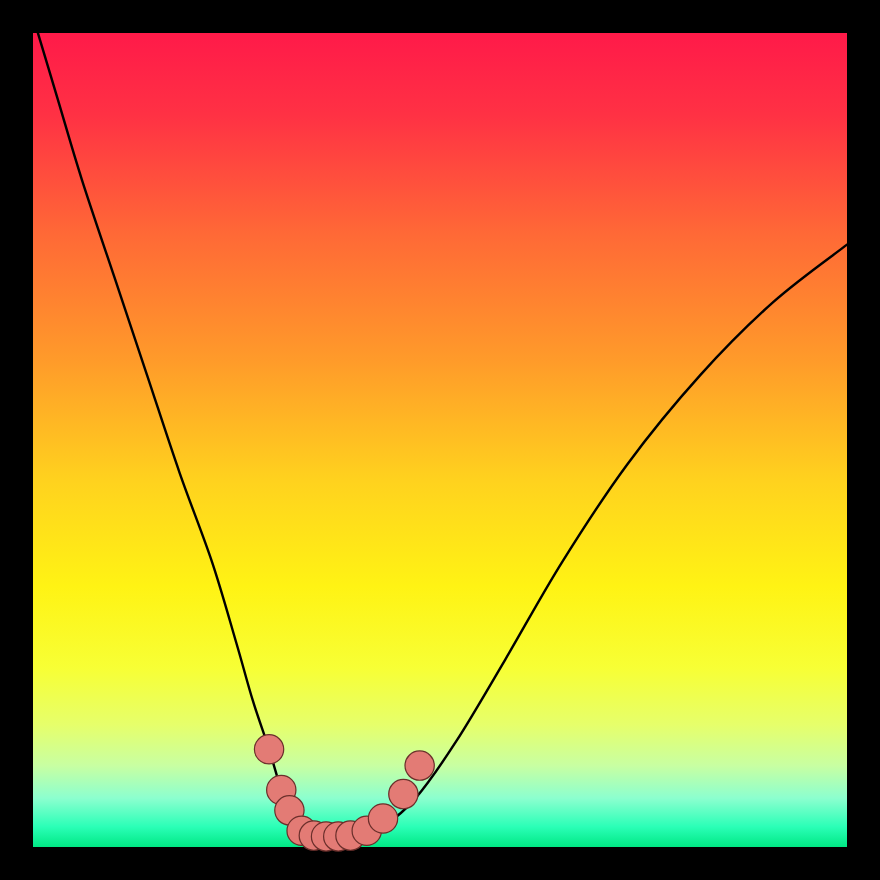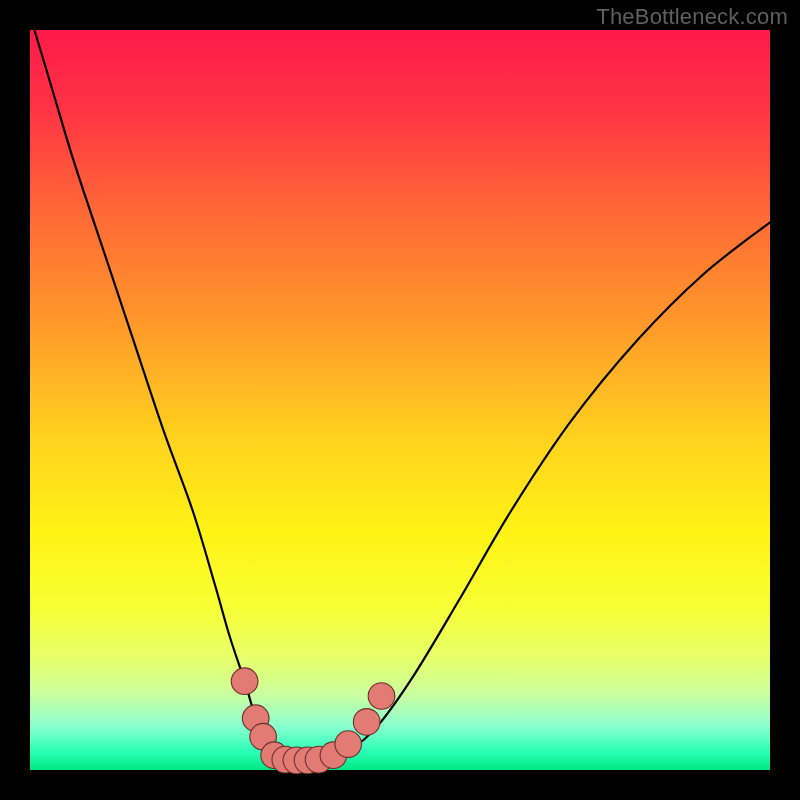--- a/index.html
+++ b/index.html
@@ -83,14 +83,13 @@
           <ellipse cx="37.5" cy="98.7" rx="1.8" ry="1.8" fill="#e37b75" stroke="#6b2f2b" stroke-width="0.15"></ellipse>
           <ellipse cx="39" cy="98.6" rx="1.8" ry="1.8" fill="#e37b75" stroke="#6b2f2b" stroke-width="0.15"></ellipse>
           <ellipse cx="41" cy="98" rx="1.8" ry="1.8" fill="#e37b75" stroke="#6b2f2b" stroke-width="0.15"></ellipse>
           <ellipse cx="43" cy="96.5" rx="1.8" ry="1.8" fill="#e37b75" stroke="#6b2f2b" stroke-width="0.15"></ellipse>
           <ellipse cx="45.5" cy="93.5" rx="1.8" ry="1.8" fill="#e37b75" stroke="#6b2f2b" stroke-width="0.15"></ellipse>
           <ellipse cx="47.5" cy="90" rx="1.8" ry="1.8" fill="#e37b75" stroke="#6b2f2b" stroke-width="0.15"></ellipse>
         </g>
     </svg>
   </div>
 
-  <div class="watermark">TheBottleneck.com</div>
 </div>
 
 </body></html>

